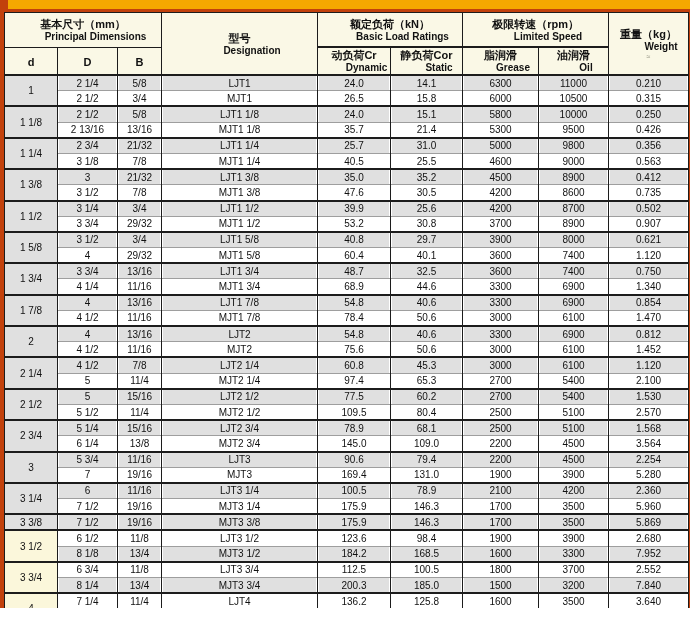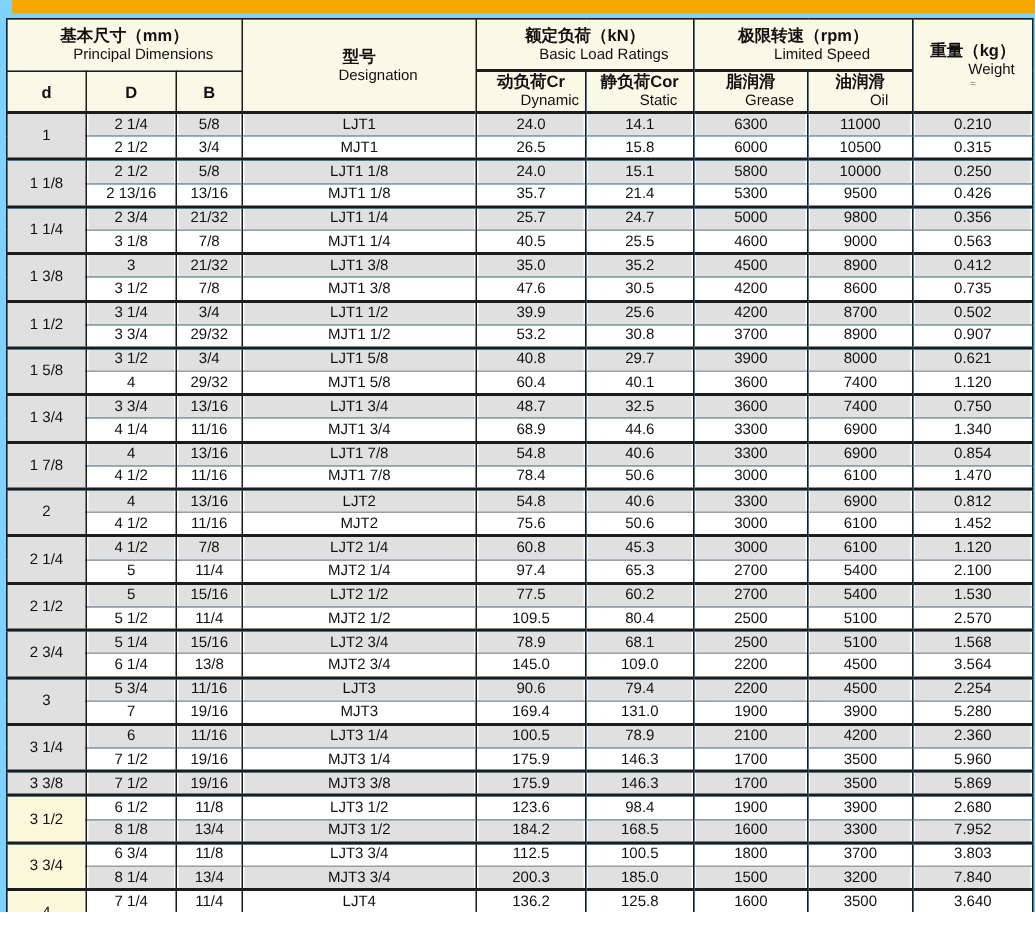--- a/index.html
+++ b/index.html
@@ -1,32 +1,32 @@
 <!DOCTYPE html>
 <html style="--accent: #F5A800; --header-bg: #FAF8E6; --d-col-bg: #FBF7DB; --row-shade: #E0E0E0; --line-dark: #1C1C1C; --row-line: #9E9E9E;"><head>
 <meta charset="utf-8">
 <style>
   :root{
     --accent:#F5A800; --header-bg:#FAF8E6; --d-col-bg:#FBF7DB;
     --row-shade:#E0E0E0; --line-dark:#1C1C1C; --row-line:#9E9E9E;
   }
   html,body{margin:0;padding:0;background:#fff;}
   body{font-family:"Liberation Sans","DejaVu Sans",sans-serif;color:#111;}
-  .page{position:relative;width:690px;height:608px;background:#7dd3fc;overflow:hidden;}
+  .page{position:relative;width:690px;height:608px;background:#c2410c;overflow:hidden;}
   .top-bar{position:absolute;left:8px;right:0;top:0;height:9px;background:var(--accent);}
   table.spec{position:absolute;left:4px;top:12px;width:684px;border-collapse:collapse;table-layout:fixed;}
   table.spec{border:1px solid var(--line-dark);border-bottom:2px solid var(--line-dark);}
   th,td{border-left:1px solid var(--line-dark);border-right:1px solid var(--line-dark);
         text-align:center;vertical-align:middle;padding:0;overflow:hidden;white-space:nowrap;}
   thead th{background:var(--header-bg);border-top:1px solid var(--line-dark);
            border-bottom:1px solid var(--line-dark);font-weight:bold;}
   thead tr.sub th{border-bottom:2px solid var(--line-dark);}
   thead th.span2{border-bottom:2px solid var(--line-dark);}
   .zh{display:block;font-size:11px;font-weight:bold;line-height:14px;}
-  .en{display:block;font-size:10px;font-weight:normal;line-height:12px;padding-left:25px;}
+  .en{display:block;font-size:10px;font-weight:bold;line-height:12px;padding-left:25px;}
   .tiny-note{display:block;font-size:7px;font-weight:normal;color:#8a8a7a;line-height:8px;}
   .letter{font-size:11px;font-weight:bold;}
   thead tr.grp th{height:33px;}
   thead tr.sub th{height:26px;}
   tbody td{height:14.2px;font-size:10px;background:#fff;line-height:13px;}
   tbody tr.shade td{background:var(--row-shade);}
   tbody td.d-cell{background:var(--d-col-bg);font-size:10px;}
   tbody tr.group-start td{border-top:2px solid var(--line-dark);}
   tbody tr:not(.group-start) td{border-top:1px solid var(--row-line);}
   tbody td:not(.d-cell){box-shadow:inset 1px 0 0 #fff,inset -1px 0 0 #fff;}
@@ -137,21 +137,21 @@
           <td>5300</td>
           <td>9500</td>
           <td>0.426</td>
         </tr>
         <tr class="shade group-start">
           <td class="d-cell" rowspan="2">1 1/4</td>
           <td>2 3/4</td>
           <td>21/32</td>
           <td>LJT1 1/4</td>
           <td>25.7</td>
-          <td>24.7</td>
+          <td>31.0</td>
           <td>5000</td>
           <td>9800</td>
           <td>0.356</td>
         </tr>
         <tr class="plain">
           <td>3 1/8</td>
           <td>7/8</td>
           <td>MJT1 1/4</td>
           <td>40.5</td>
           <td>25.5</td>
@@ -424,21 +424,21 @@
         </tr>
         <tr class="plain group-start">
           <td class="d-cell" rowspan="2">3 3/4</td>
           <td>6 3/4</td>
           <td>11/8</td>
           <td>LJT3 3/4</td>
           <td>112.5</td>
           <td>100.5</td>
           <td>1800</td>
           <td>3700</td>
-          <td>3.803</td>
+          <td>2.552</td>
         </tr>
         <tr class="shade">
           <td>8 1/4</td>
           <td>13/4</td>
           <td>MJT3 3/4</td>
           <td>200.3</td>
           <td>185.0</td>
           <td>1500</td>
           <td>3200</td>
           <td>7.840</td>

